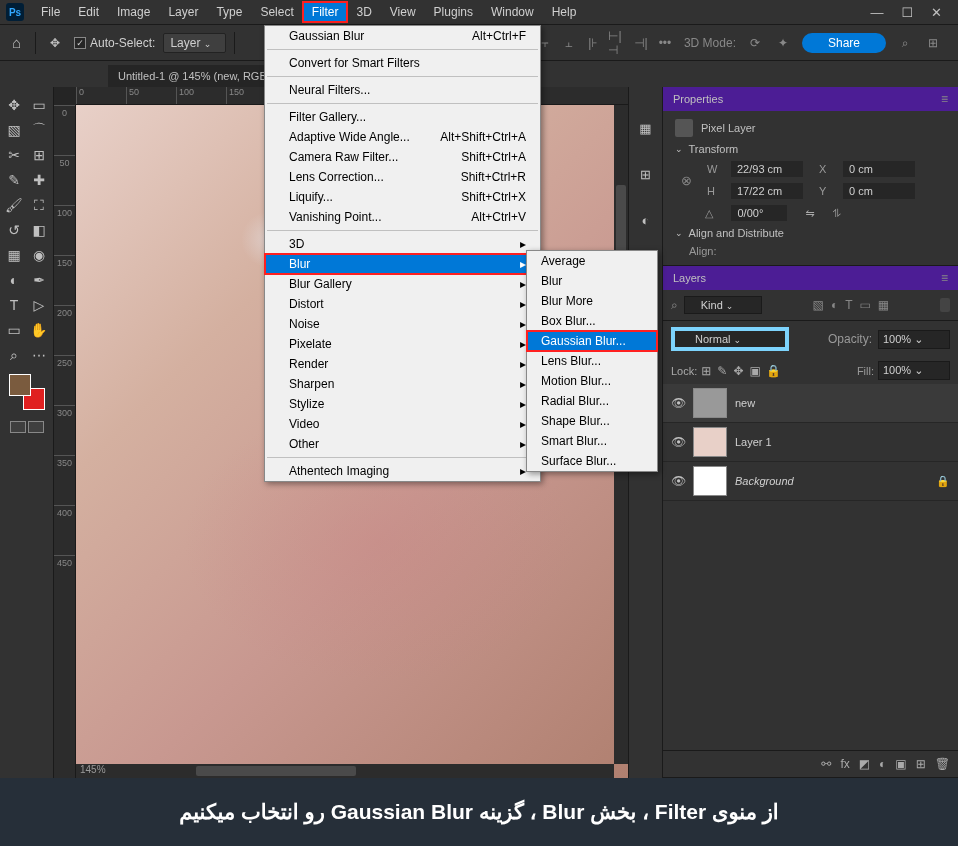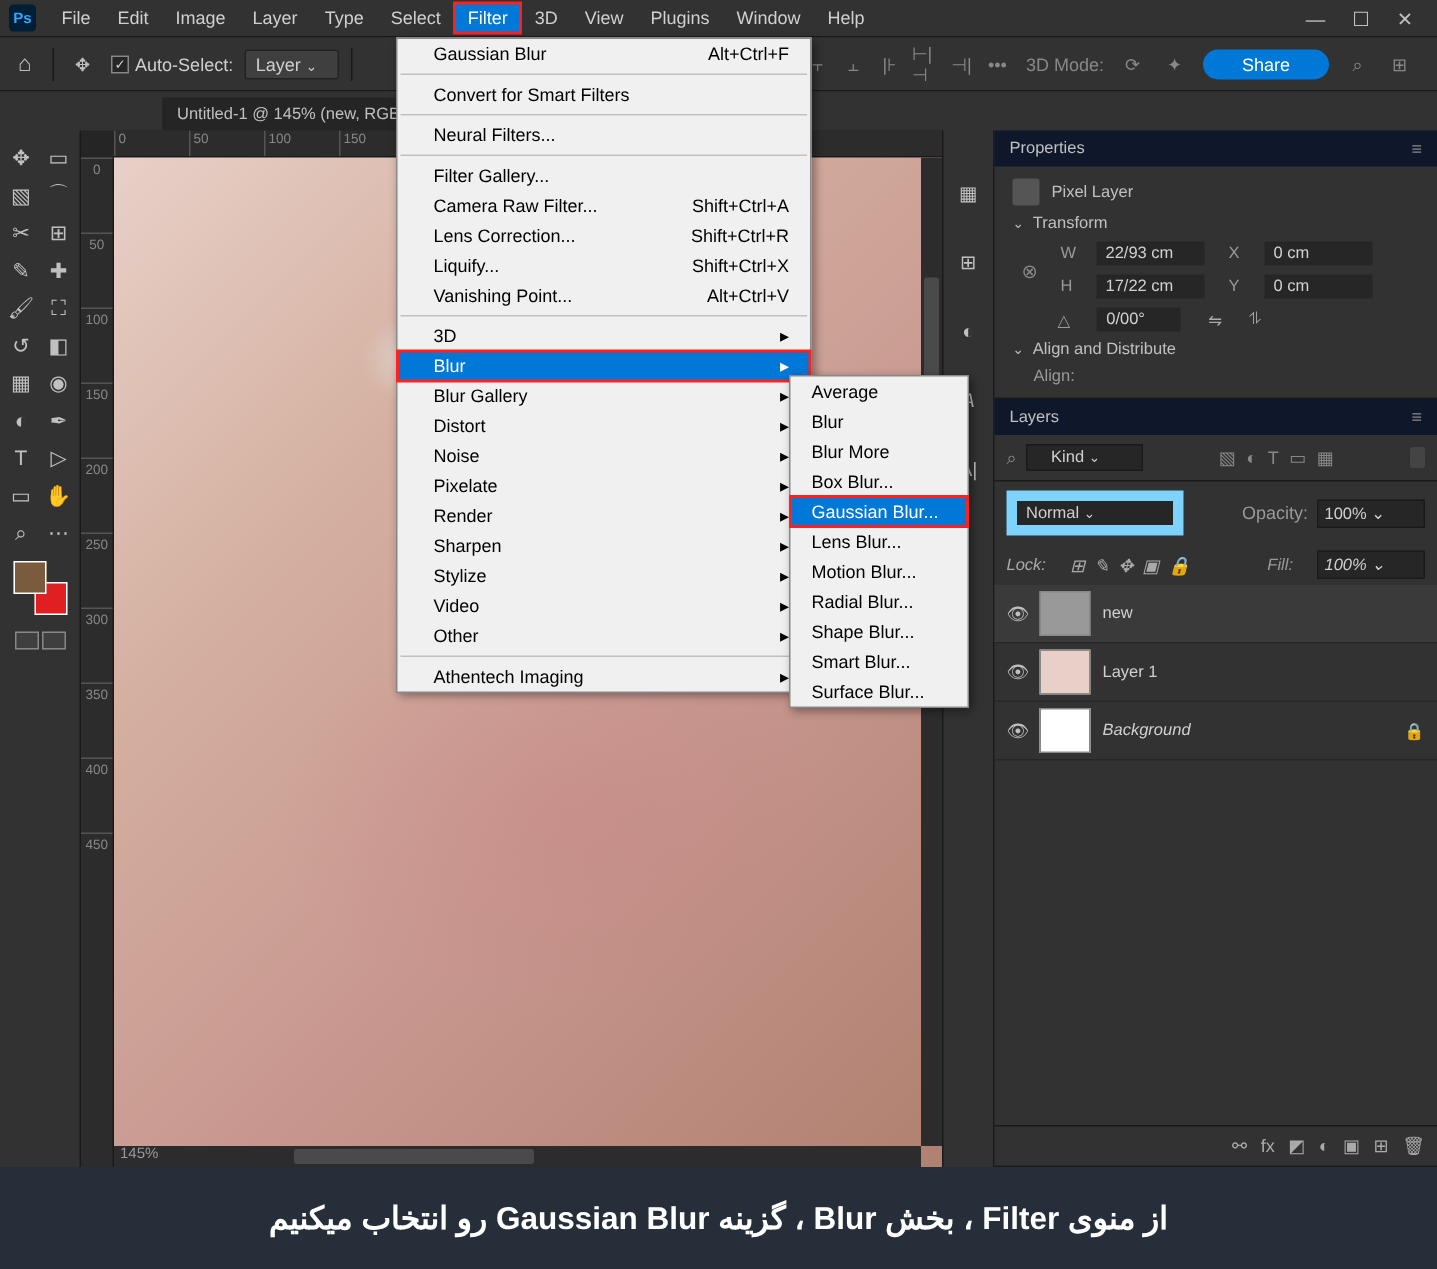--- a/index.html
+++ b/index.html
@@ -53,42 +53,42 @@
 .scrollbar-h-thumb { position: absolute; left: 120px; width: 160px; top: 2px; bottom: 2px; background: #4a4a4a; border-radius: 2px; }
 .scrollbar-v { position: absolute; right: 0; top: 18px; bottom: 14px; width: 14px; background: #2c2c2c; }
 .scrollbar-v-thumb { position: absolute; top: 80px; height: 200px; left: 2px; right: 2px; background: #4a4a4a; border-radius: 2px; }
 .status { position: absolute; bottom: 0; left: 22px; height: 14px; font-size: 10px; color: #999; padding: 0 4px; background: #2c2c2c; z-index: 2; }
 
 .mid-panels { width: 34px; background: #323232; border-left: 1px solid #1a1a1a; display: flex; flex-direction: column; align-items: center; padding-top: 30px; gap: 24px; }
 .mid-ic { width: 22px; height: 22px; display: flex; align-items: center; justify-content: center; color: #c0c0c0; font-size: 13px; }
 
 .right-panels { width: 296px; background: #323232; border-left: 1px solid #1a1a1a; display: flex; flex-direction: column; }
 .panel { border-bottom: 1px solid #1a1a1a; }
-.panel-tab { background: #0f172a; padding: 5px 10px; font-size: 11px; color: #c0c0c0; display: flex; align-items: center; justify-content: space-between; }
+.panel-tab { background: #4c1d95; padding: 5px 10px; font-size: 11px; color: #c0c0c0; display: flex; align-items: center; justify-content: space-between; }
 .hamb { color: #888; font-size: 12px; }
 .panel-body { padding: 8px 12px; font-size: 11px; color: #c0c0c0; }
 .pixel-layer { display: flex; align-items: center; gap: 8px; }
 .pl-icon { width: 18px; height: 18px; background: #555; border-radius: 2px; }
 .section-hdr { display: flex; align-items: center; gap: 6px; padding: 6px 0; font-size: 11px; }
 .chev { font-size: 9px; }
 .transform-grid { display: grid; grid-template-columns: 18px 16px 80px 16px 80px; gap: 6px 8px; align-items: center; padding-left: 6px; }
 .link-ic { grid-row: 1/3; color: #888; font-size: 13px; }
 .tlbl { color: #999; font-size: 11px; }
 .tinput { background: #262626; border: none; color: #d0d0d0; padding: 2px 6px; font-size: 11px; width: 72px; }
 .transform-row2 { display: flex; gap: 18px; align-items: center; padding: 6px 0 0 30px; }
 
 .layers-body { padding: 0; }
 .layer-filter { display: flex; align-items: center; gap: 6px; padding: 6px 8px; border-bottom: 1px solid #1a1a1a; }
 .lf-select { background: #262626; border: 1px solid #1a1a1a; color: #d0d0d0; padding: 2px 16px; font-size: 11px; flex: 0 0 78px; }
 .lf-icons { display: flex; gap: 7px; color: #888; font-size: 12px; flex: 1; justify-content: center; }
 .lf-toggle { width: 10px; height: 14px; background: #444; border-radius: 2px; }
 .layer-opacity { display: flex; align-items: center; gap: 6px; padding: 6px 8px; }
-.blend-sel { background: #262626; border: 7px solid #7dd3fc; color: #d0d0d0; padding: 2px 6px; font-size: 11px; flex: 0 0 118px; }
+.blend-sel { background: #262626; border: 4px solid #7dd3fc; color: #d0d0d0; padding: 2px 20px; font-size: 11px; flex: 0 0 118px; }
 .op-val { background: #262626; border: 1px solid #1a1a1a; color: #d0d0d0; padding: 2px 4px; font-size: 11px; width: 72px; }
-.layer-lock { display: flex; align-items: center; gap: 16px; padding: 4px 8px; color: #aaa; font-size: 11px; font-style: italic; }
+.layer-lock { display: flex; align-items: center; gap: 4px; padding: 4px 8px; color: #aaa; font-size: 11px; }
 .lock-icons { display: flex; gap: 6px; font-size: 12px; }
 .layer-list { }
 .layer-row { display: flex; align-items: center; gap: 8px; padding: 4px 8px; border-bottom: 1px solid #262626; }
 .layer-row.sel { background: #3a3a3a; }
 .eye { width: 14px; color: #c0c0c0; font-size: 12px; }
 .thumb { width: 34px; height: 30px; background: #e8d0c8; border: 1px solid #888; }
 .thumb.new { background: #999; filter: grayscale(1); }
 .thumb.bg { background: #fff; }
 .layer-name { flex: 1; font-size: 11px; }
 .layer-name.italic { font-style: italic; }
@@ -96,21 +96,21 @@
 .layer-footer { display: flex; gap: 9px; padding: 6px 8px; justify-content: flex-end; color: #aaa; font-size: 12px; border-top: 1px solid #1a1a1a; margin-top: auto; }
 
 
 .dropdown { position: absolute; top: 25px; left: 264px; width: 277px; background: #f0f0f0; color: #000; border: 1px solid #888; box-shadow: 2px 2px 6px rgba(0,0,0,0.4); z-index: 100; font-size: 12px; }
 .dd-item { display: flex; justify-content: space-between; padding: 3px 14px 3px 24px; }
 .dd-item.hover { background: #0078d7; color: #fff; }
 .dd-item.hl { outline: 2px solid #ff2020; outline-offset: -1px; }
 .dd-sep { height: 1px; background: #c0c0c0; margin: 3px 2px; }
 .dd-sub-arrow { color: inherit; }
 
-.submenu { position: absolute; top: 250px; left: 526px; width: 120px; background: #f0f0f0; color: #000; border: 1px solid #888; box-shadow: 2px 2px 6px rgba(0,0,0,0.4); z-index: 101; font-size: 12px; }
+.submenu { position: absolute; top: 250px; left: 526px; width: 132px; background: #f0f0f0; color: #000; border: 1px solid #888; box-shadow: 2px 2px 6px rgba(0,0,0,0.4); z-index: 101; font-size: 12px; }
 .sm-item { padding: 3px 14px; }
 .sm-item.hover { background: #0078d7; color: #fff; }
 .sm-item.hl { outline: 2px solid #ff2020; outline-offset: -1px; }
 
 
 .caption-bar { position: absolute; bottom: 0; left: 0; right: 0; height: 68px; background: #262f39; display: flex; flex-direction: column; align-items: center; justify-content: center; }
 .caption-text { color: #fff; font-size: 21px; font-weight: bold; direction: rtl; }
 
 
 .chk { width: 12px; height: 12px; border: 1px solid #888; background: #262626; display: inline-flex; align-items: center; justify-content: center; font-size: 9px; color: #d0d0d0; }
@@ -394,20 +394,24 @@
     </div>
   <div class="dd-sep"></div>
   <div class="dd-item">
       <span>Neural Filters...</span>
     </div>
   <div class="dd-sep"></div>
   <div class="dd-item">
       <span>Filter Gallery...</span>
     </div>
   <div class="dd-item">
+      <span>Adaptive Wide Angle...</span>
+      <span>Alt+Shift+Ctrl+A</span>
+    </div>
+  <div class="dd-item">
       <span>Camera Raw Filter...</span>
       <span>Shift+Ctrl+A</span>
     </div>
   <div class="dd-item">
       <span>Lens Correction...</span>
       <span>Shift+Ctrl+R</span>
     </div>
   <div class="dd-item">
       <span>Liquify...</span>
       <span>Shift+Ctrl+X</span>

